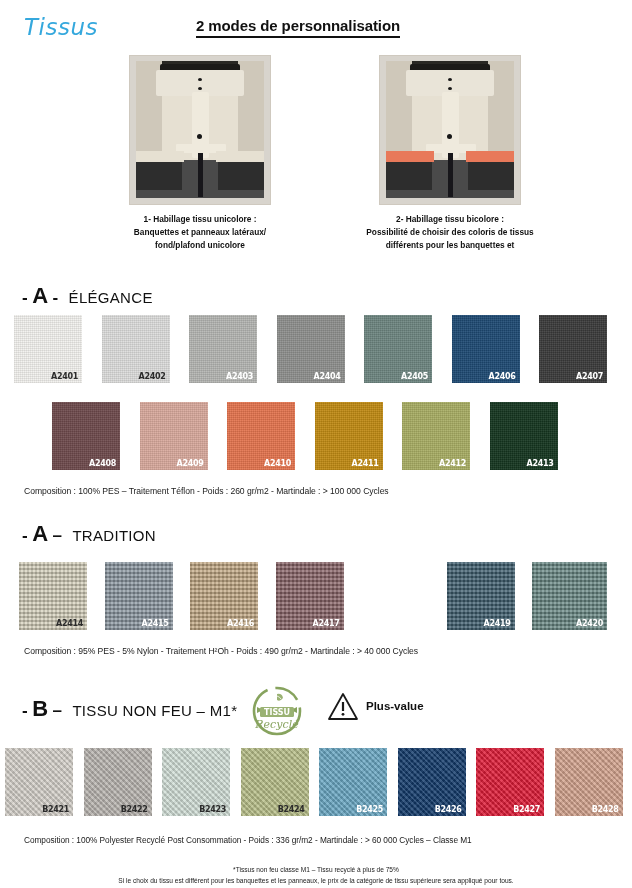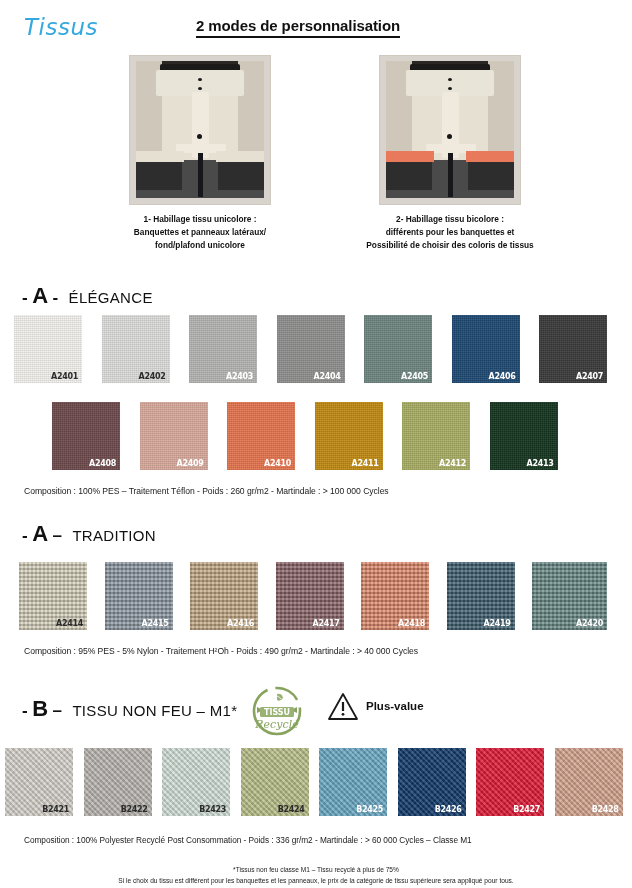--- a/index.html
+++ b/index.html
@@ -223,22 +223,22 @@
     <div class="b-pole"></div>
     <div class="b-table"></div>
     <div class="b-dot"></div>
     <div class="b-benchL-base"></div>
     <div class="b-benchR-base"></div>
     <div class="b-benchL-seat seat-coral"></div>
     <div class="b-benchR-seat seat-coral"></div>
   </div>
   <div class="booth-cap">
     <span class="c1">2- Habillage tissu bicolore :</span>
+    <span class="c1">Possibilité de choisir des coloris de tissus</span>
     <span class="c1">différents pour les banquettes et</span>
-    <span class="c1">Possibilité de choisir des coloris de tissus</span>
   </div>
 </div>
 
 <div class="sec-head" style="left:22px; top:283px;">
   <span class="dash">-</span>
   <span class="letter">A</span>
   <span class="dash">-</span>
   <span class="name">ÉLÉGANCE</span>
 </div>
 <div class="swatch-row" id="row-elegance-1" style="left:0; top:315px; width:632px; height:68px;padding-left:32px;">
@@ -297,23 +297,20 @@
       <span class="code dark">A2414</span>
     </div>
     <div class="swatch tx-coarse" style="left: 104.5px; background-color: rgb(142, 154, 164);">
       <span class="code light">A2415</span>
     </div>
     <div class="swatch tx-coarse" style="left: 190px; background-color: rgb(197, 171, 134);">
       <span class="code light">A2416</span>
     </div>
     <div class="swatch tx-coarse" style="left: 275.5px; background-color: rgb(139, 101, 105);">
       <span class="code light">A2417</span>
-    </div>
-    <div class="swatch tx-coarse" style="left: 361px; background-color: rgb(224, 138, 108);">
-      <span class="code light">A2418</span>
     </div>
     <div class="swatch tx-coarse" style="left: 446.5px; background-color: rgb(63, 95, 112);">
       <span class="code light">A2419</span>
     </div>
     <div class="swatch tx-coarse" style="left: 532px; background-color: rgb(106, 138, 134); padding-left: 7px;">
       <span class="code light">A2420</span>
     </div>
   </div>
 <div class="composition" style="top:646px;">Composition : 95% PES - 5% Nylon - Traitement H²Oh - Poids : 490 gr/m2 - Martindale : &gt; 40 000 Cycles</div>
 

